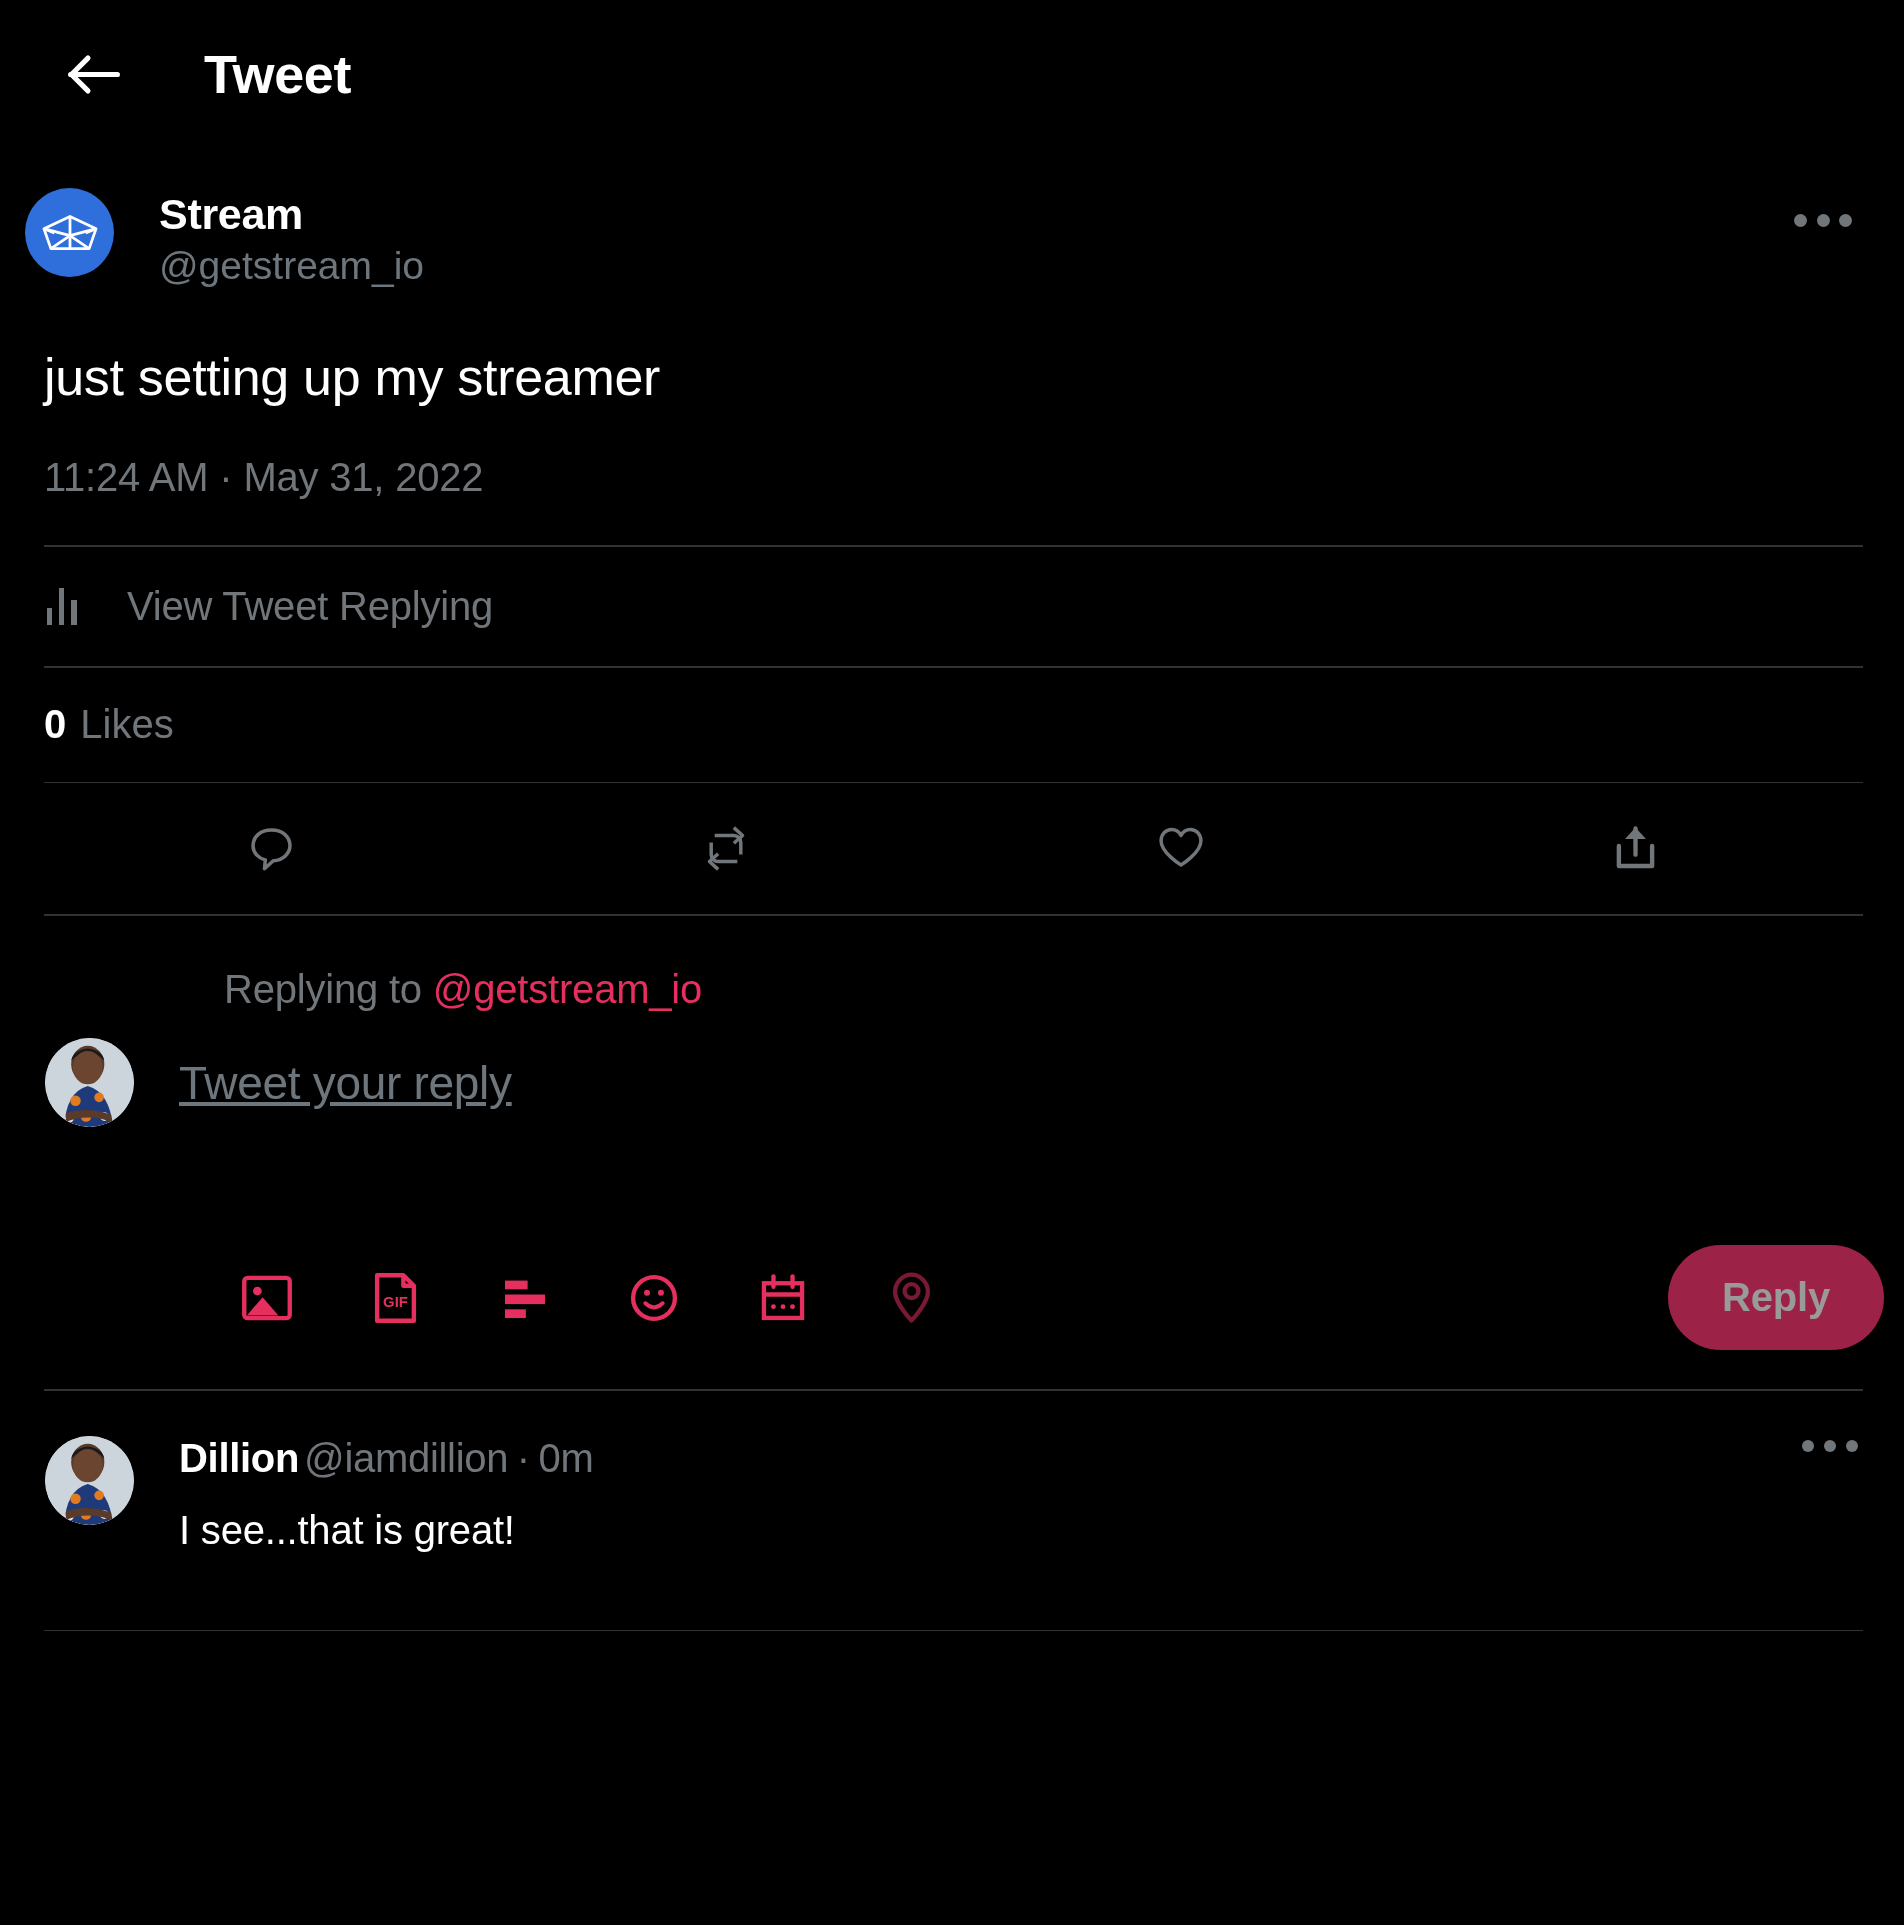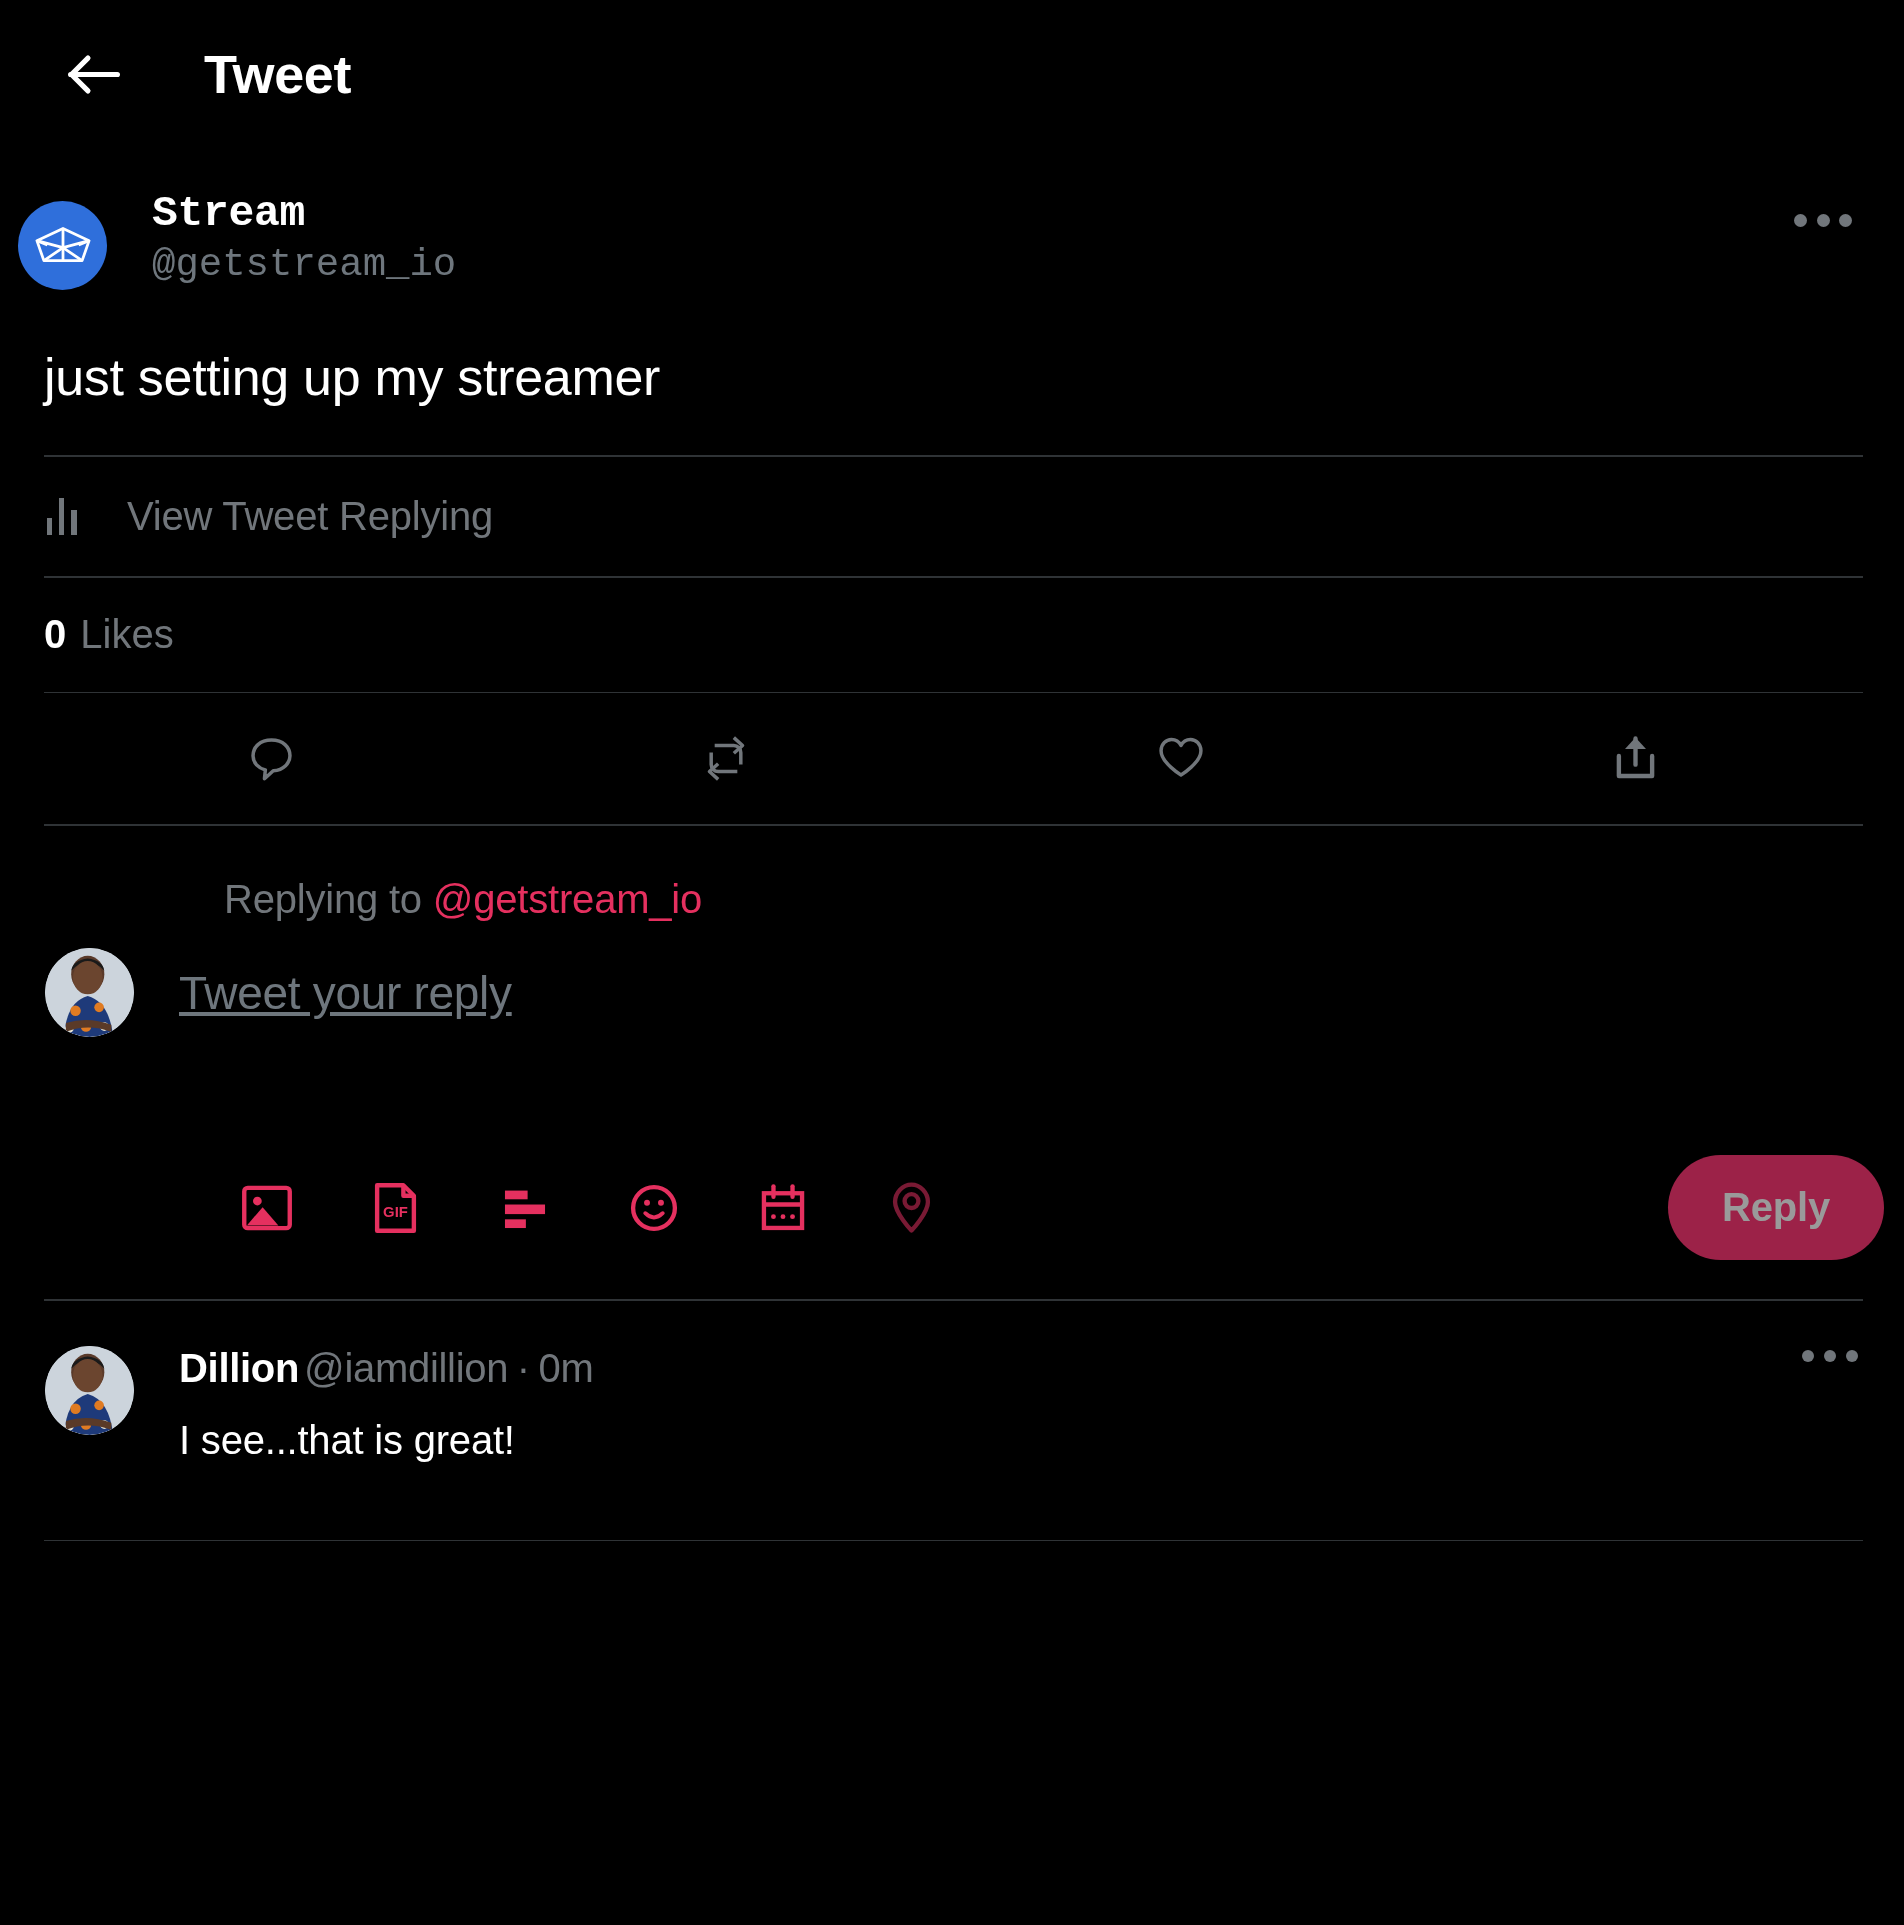--- a/index.html
+++ b/index.html
@@ -42,24 +42,23 @@
     color: #ffffff;
     font-size: 54px;
     font-weight: bold;
     letter-spacing: -0.4px;
     line-height: 1;
   }
 
   
   .tweet-header {
     display: flex;
-    align-items: flex-end;
-    padding: 40px 42px 0 18px;
+    align-items: flex-start;
+    padding: 40px 42px 0 25px;
     position: relative;
-    font-family: Liberation Mono, monospace;
   }
   .avatar-stream {
     width: 89px;
     height: 89px;
     border-radius: 50%;
     background: #2f6fdb;
     flex: 0 0 auto;
     display: flex;
     align-items: center;
     justify-content: center;
@@ -337,20 +336,21 @@
     </div>
     <div class="more-btn">
       <span class="dot"></span>
       <span class="dot"></span>
       <span class="dot"></span>
     </div>
   </div>
 
   <div class="tweet-body">
     <div class="tweet-text">just setting up my streamer</div>
+    <div class="tweet-time">11:24 AM · May 31, 2022</div>
   </div>
 
   <div class="divider d1"></div>
 
   <div class="analytics-row">
     <span class="bars-icon">
       <i class="b1"></i>
         <i class="b2"></i>
         <i class="b3"></i>
     </span>

